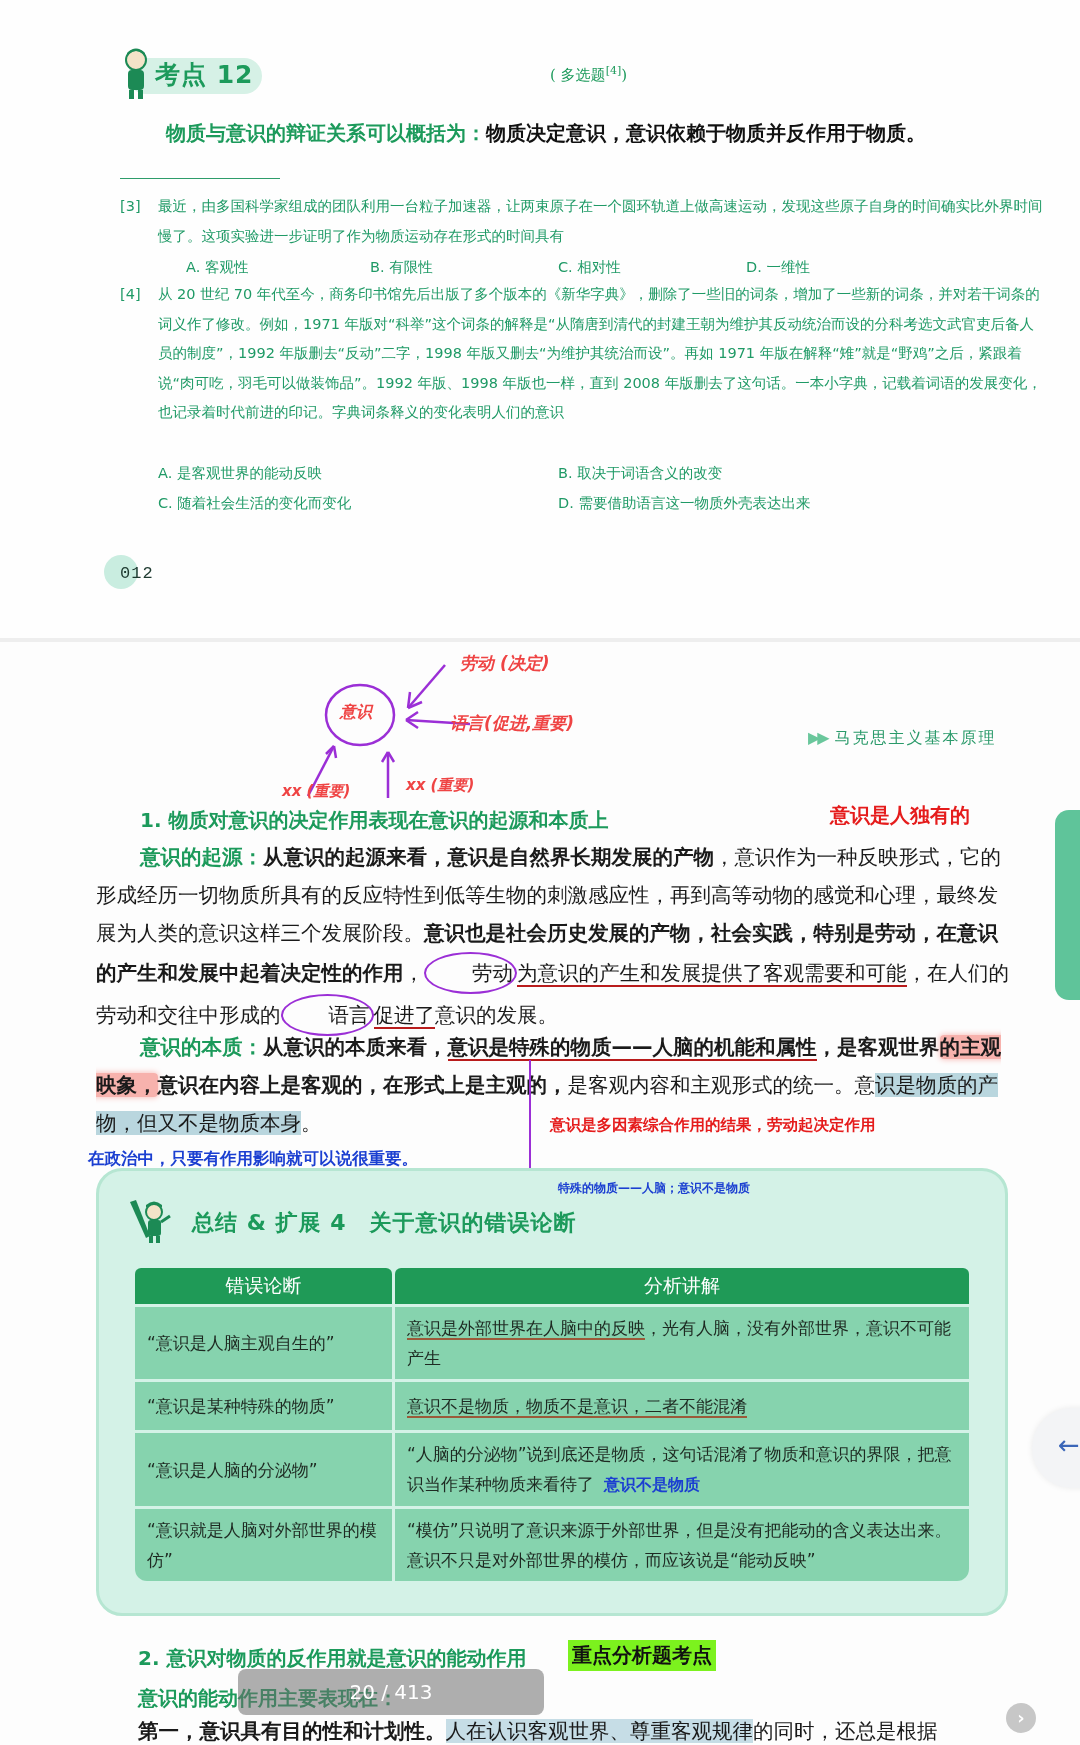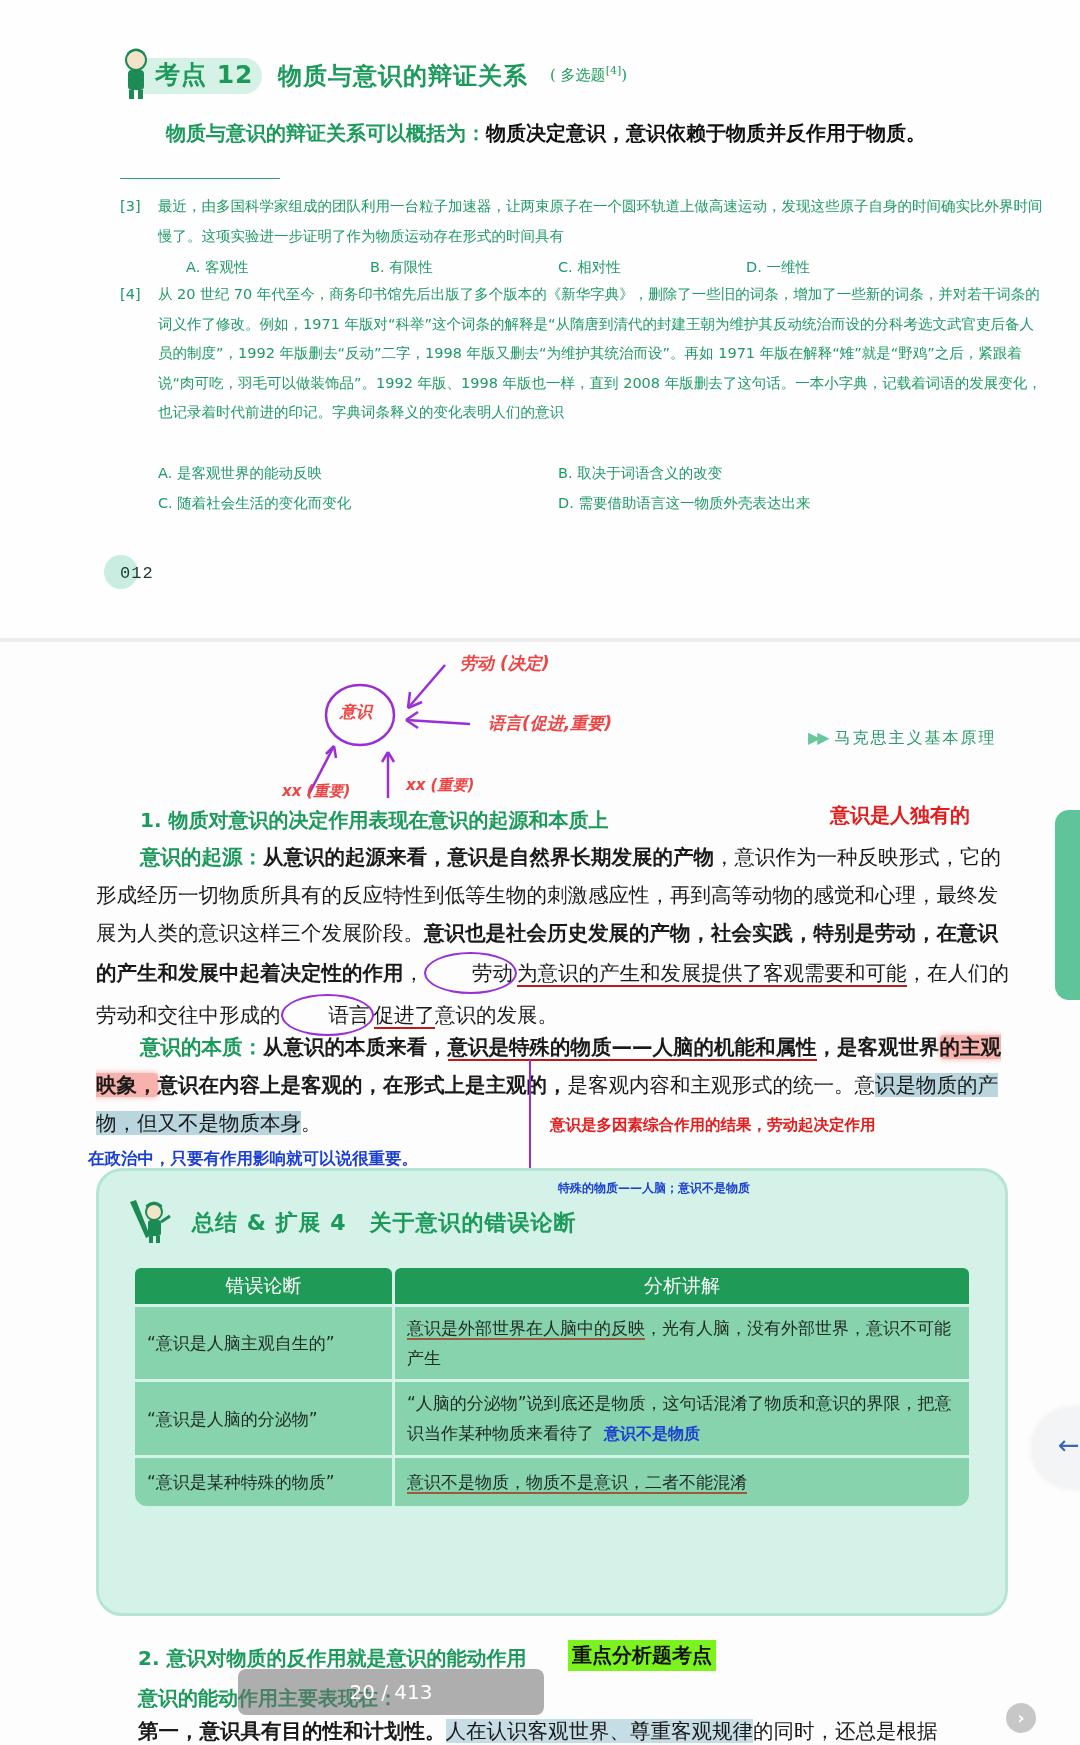--- a/index.html
+++ b/index.html
@@ -72,21 +72,20 @@
 <div class="page1">
   <div class="kd-pill"></div>
   <svg class="mascot" viewBox="0 0 30 52">
     <circle cx="14" cy="12" r="10" fill="#f4e3c8" stroke="#1c8a55" stroke-width="2"></circle>
     <path d="M5 8 Q14 -2 23 8 L23 5 Q14 -4 5 5Z" fill="#1c8a55"></path>
     <rect x="6" y="22" width="16" height="20" rx="4" fill="#1c8a55"></rect>
     <rect x="7" y="42" width="5" height="9" fill="#1c8a55"></rect>
     <rect x="16" y="42" width="5" height="9" fill="#1c8a55"></rect>
   </svg>
   <div class="kd-label">考点 12</div>
-  <div class="kd-title">物质与意识的辩证关系</div>
   <div class="kd-tag">
     <span>( 多选题</span><sup>[4]</sup><span>)</span>
   </div>
   <div class="summary">
     <span class="g">物质与意识的辩证关系可以概括为：</span><span class="k">物质决定意识，意识依赖于物质并反作用于物质。</span>
   </div>
   <div class="fn-rule"></div>
 
   <div class="q" style="left:120px; top:192px;">
     <span class="q-num">[3]</span>
@@ -118,21 +117,21 @@
   <path d="M138 68 L140 52 M138 68 L152 62" stroke="#9b2fd6" stroke-width="2.5" fill="none"></path>
   <path d="M200 84 L136 80" stroke="#9b2fd6" stroke-width="2.5" fill="none"></path>
   <path d="M136 80 L148 72 M136 80 L148 88" stroke="#9b2fd6" stroke-width="2.5" fill="none"></path>
   <path d="M38 156 L64 106" stroke="#9b2fd6" stroke-width="2.5" fill="none"></path>
   <path d="M64 106 L56 114 M64 106 L66 118" stroke="#9b2fd6" stroke-width="2.5" fill="none"></path>
   <path d="M118 158 L118 112" stroke="#9b2fd6" stroke-width="2.5" fill="none"></path>
   <path d="M118 112 L112 122 M118 112 L124 122" stroke="#9b2fd6" stroke-width="2.5" fill="none"></path>
 </svg>
 <div class="abs hand" style="left:340px; top:702px; font-size:16px;">意识</div>
 <div class="abs hand" style="left:460px; top:652px; font-size:17px;">劳动 (决定)</div>
-<div class="abs hand" style="left:488px; top:712px; font-size:17px;">语言(促进,重要)</div>
+<div class="abs hand" style="left:450px; top:712px; font-size:17px;">语言(促进,重要)</div>
 <div class="abs hand" style="left:282px; top:782px; font-size:15px;">xx (重要)</div>
 <div class="abs hand" style="left:406px; top:776px; font-size:15px;">xx (重要)</div>
 
 <div class="breadcrumb">
   <span class="tri">▶▶</span><span>马克思主义基本原理</span>
 </div>
 <div class="side-tab"></div>
 
 <div class="h1">1. 物质对意识的决定作用表现在意识的起源和本质上</div>
 <div class="red-note" style="left:830px; top:802px; font-size:20px;">意识是人独有的</div>
@@ -170,27 +169,31 @@
     <tr>
       <th>错误论断</th>
       <th>分析讲解</th>
     </tr>
   </thead>
   <tbody>
     <tr style="height:70px;">
       <td class="c1">“意识是人脑主观自生的”</td>
       <td><span class="ul-brown">意识是外部世界在人脑中的反映</span><span>，光有人脑，没有外部世界，意识不可能产生</span></td>
     </tr>
+    <tr style="height:48px;">
+      <td class="c1">“意识是某种特殊的物质”</td>
+      <td><span class="ul-brown">意识不是物质，物质不是意识，二者不能混淆</span></td>
+    </tr>
     <tr style="height:70px;">
       <td class="c1">“意识是人脑的分泌物”</td>
       <td><span>“人脑的分泌物”说到底还是物质，这句话混淆了物质和意识的界限，把意识当作某种物质来看待了</span><span class="blue-inline">意识不是物质</span></td>
     </tr>
-    <tr style="height:48px;">
-      <td class="c1">“意识是某种特殊的物质”</td>
-      <td><span class="ul-brown">意识不是物质，物质不是意识，二者不能混淆</span></td>
+    <tr style="height:70px;">
+      <td class="c1">“意识就是人脑对外部世界的模仿”</td>
+      <td><span>“模仿”只说明了意识来源于外部世界，但是没有把能动的含义表达出来。意识不只是对外部世界的模仿，而应该说是“能动反映”</span></td>
     </tr>
   </tbody>
 </table>
 
 <div class="h2">2. 意识对物质的反作用就是意识的能动作用</div>
 <div class="key-badge">重点分析题考点</div>
 <div class="h3">意识的能动作用主要表现在：</div>
 <div class="last-line">
   <b>第一，意识具有目的性和计划性。</b><span class="hl-blue">人在认识客观世界、尊重客观规律</span><span>的同时，还总是根据</span>
 </div>

